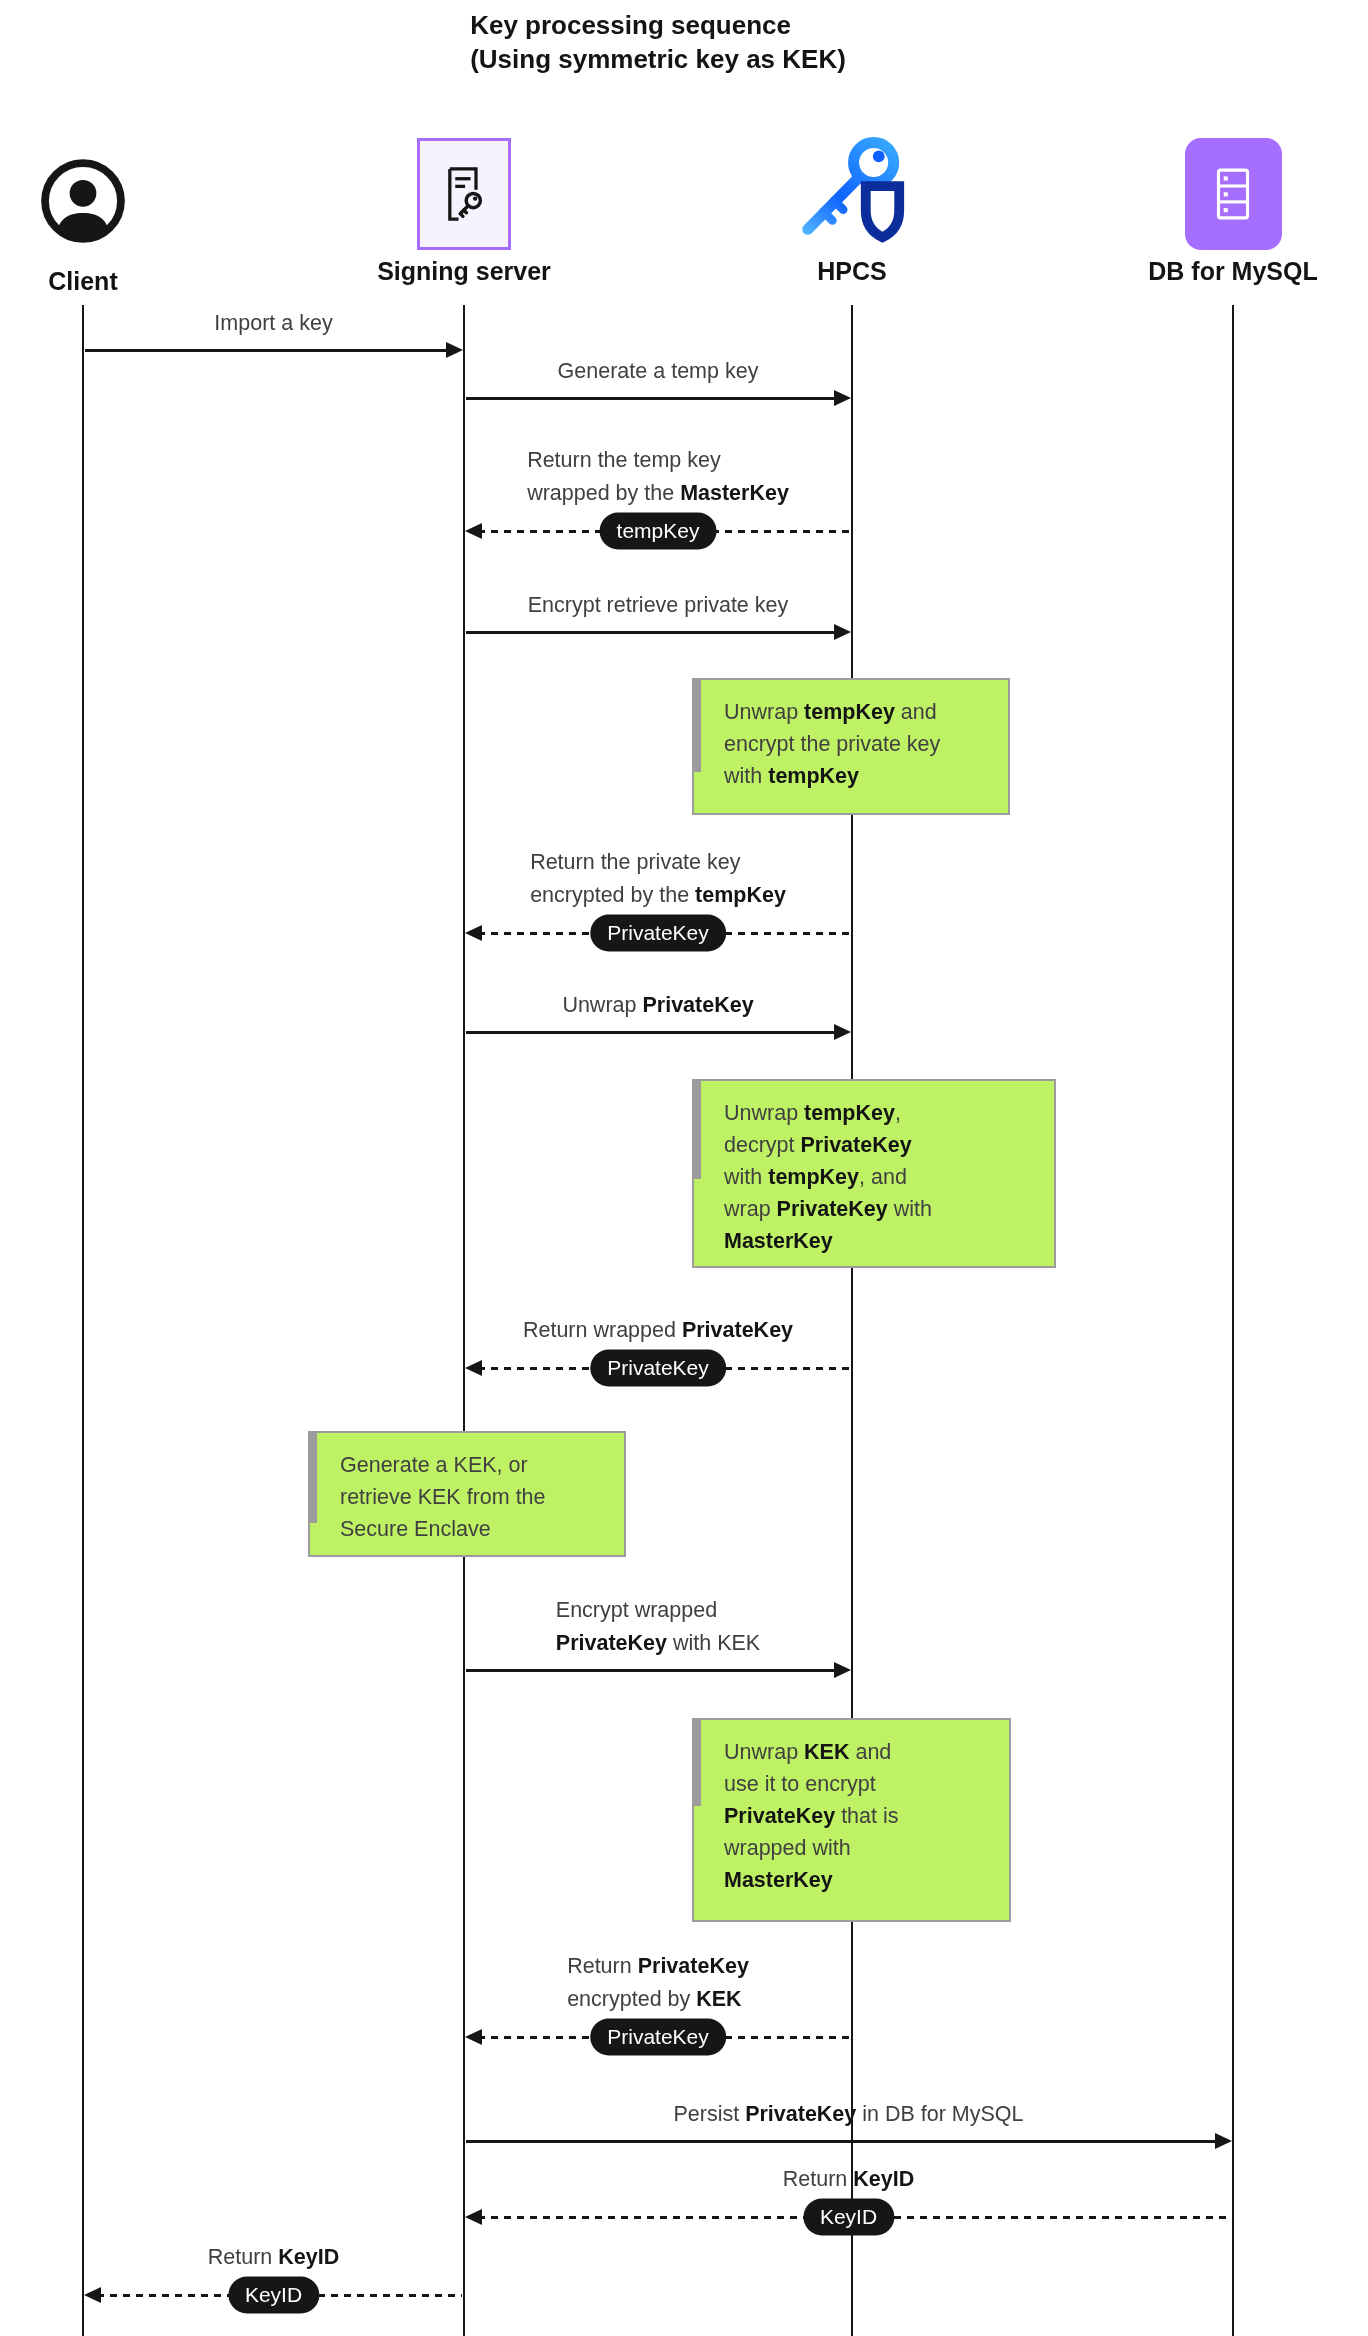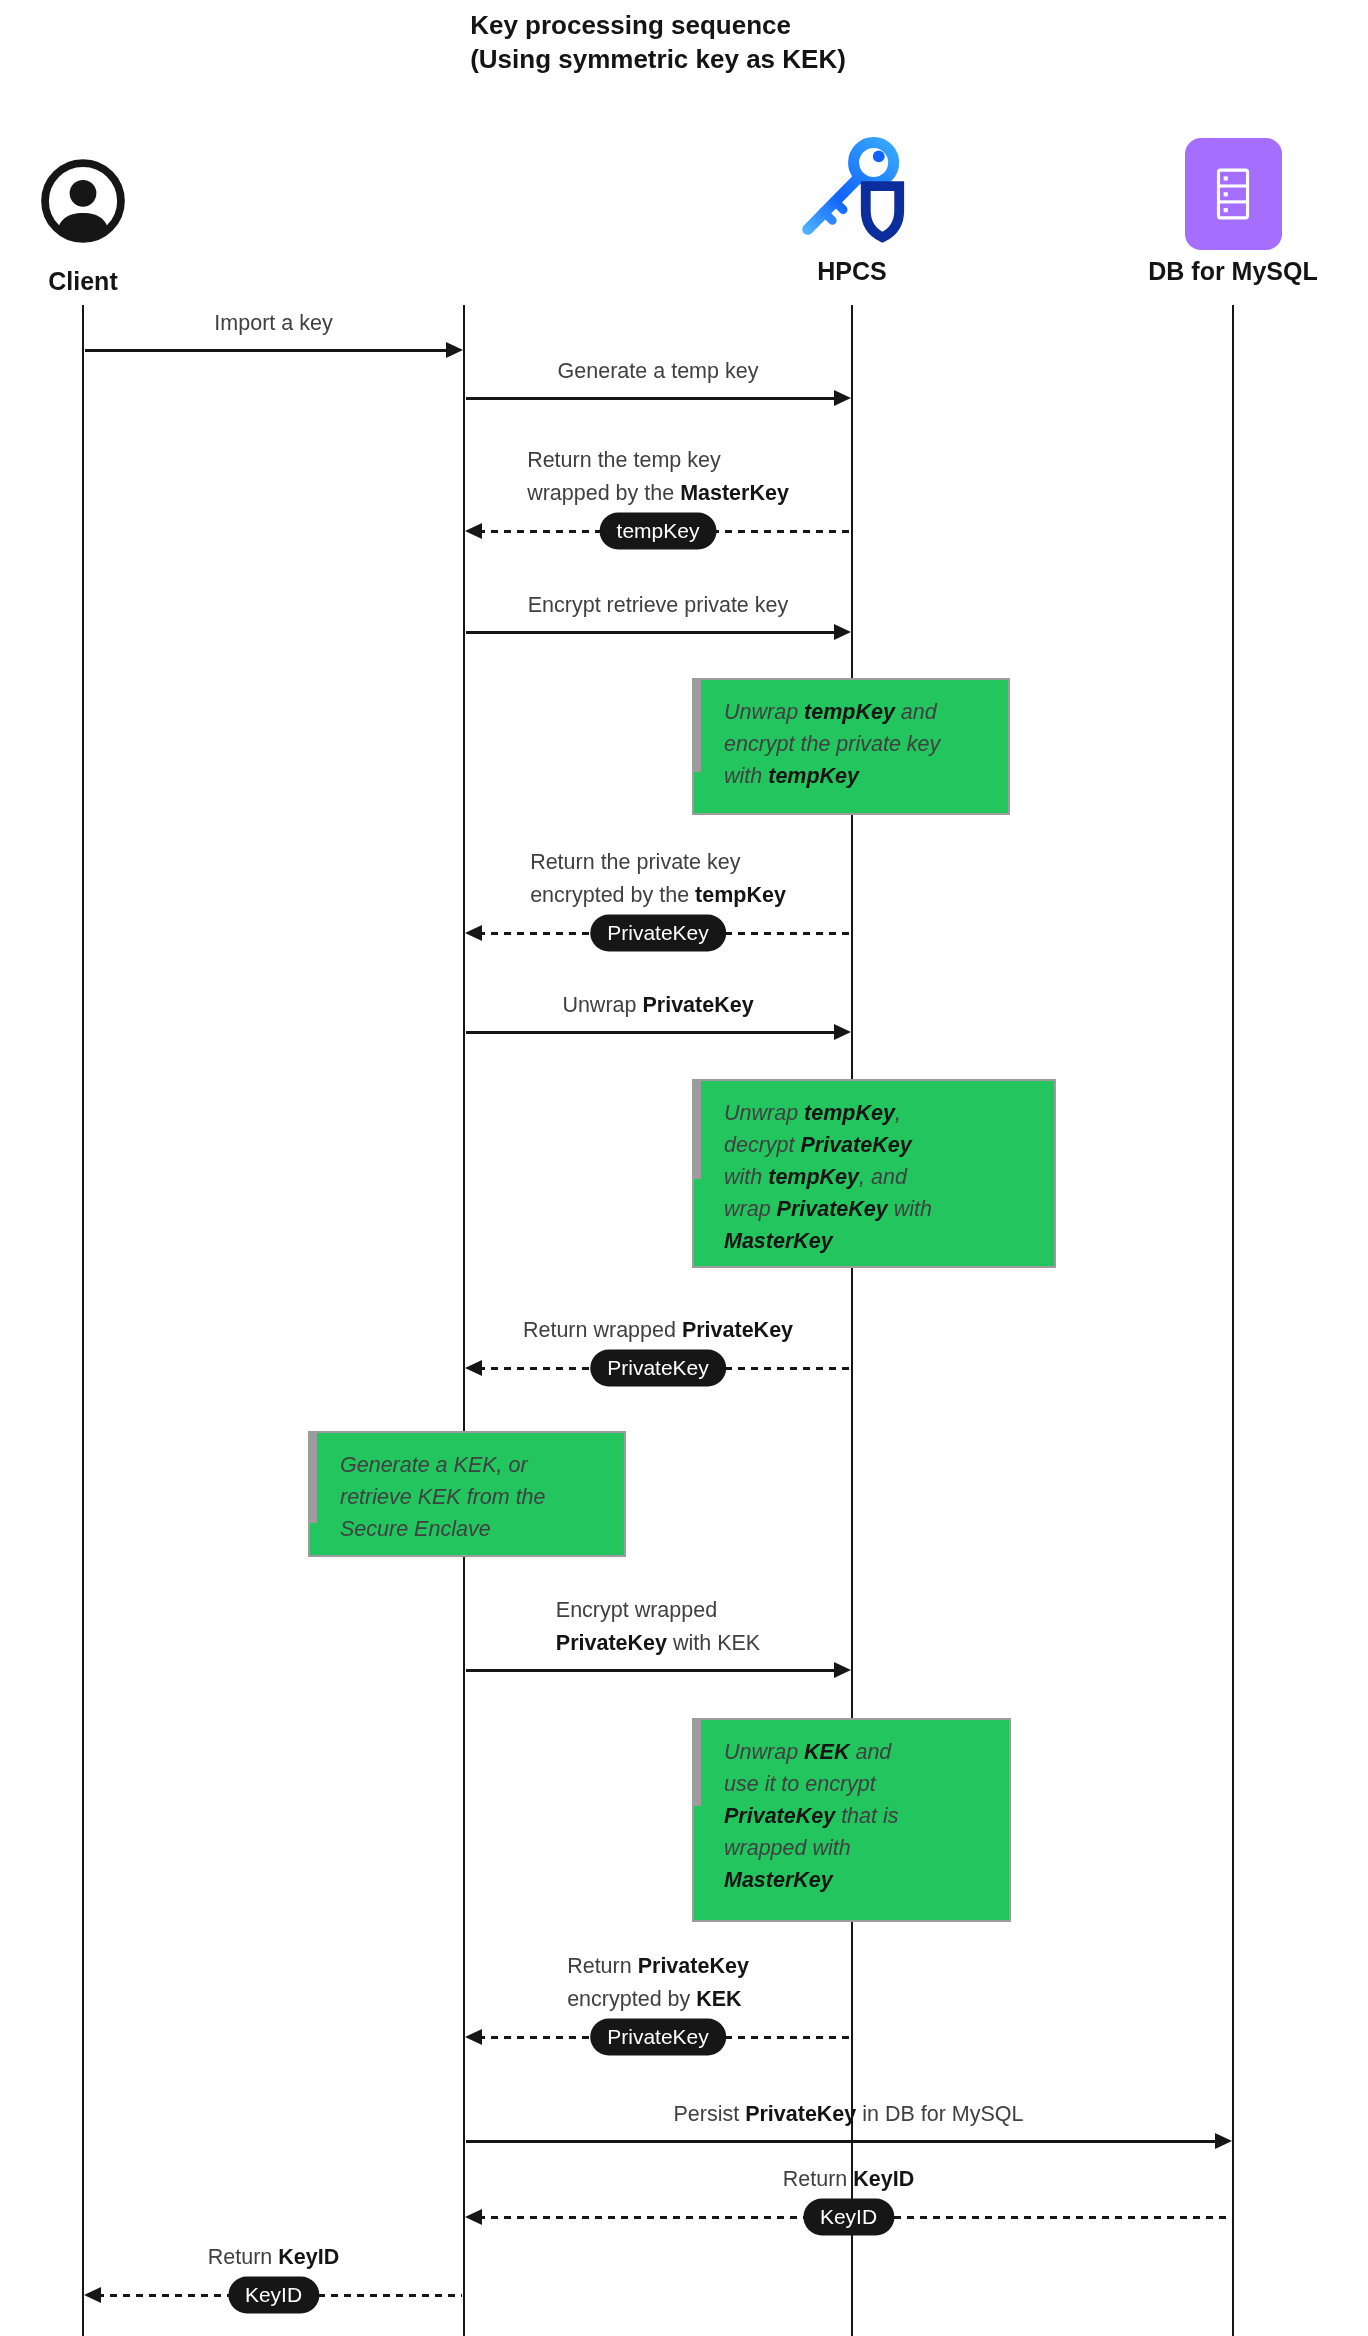--- a/index.html
+++ b/index.html
@@ -13,21 +13,21 @@
   .db-box{width:97px;height:112px;background:#a56eff;border-radius:16px;display:flex;align-items:center;justify-content:center;}
   .lifeline{position:absolute;top:305px;height:2031px;width:2px;background:#161616;}
   .mline{position:absolute;height:0;border-top:3px solid #161616;}
   .mline.dotted{border-top:none;height:3px;background:repeating-linear-gradient(90deg,#161616 0 7px,transparent 7px 13px);}
   .ah{position:absolute;width:0;height:0;border-top:8px solid transparent;border-bottom:8px solid transparent;}
   .ah.right{border-left:17px solid #161616;}
   .ah.left{border-right:17px solid #161616;}
   .mlabel{position:absolute;transform:translateX(-50%);width:max-content;text-align:left;font-size:21.5px;line-height:33px;color:#404040;white-space:pre;}
   .mlabel .b,.ntext .b{font-weight:700;color:#141414;}
   .pill{position:absolute;transform:translate(-50%,-50%);background:#161616;color:#ffffff;font-size:21px;line-height:21px;padding:7px 17px 9px;border-radius:999px;white-space:nowrap;}
-  .note{position:absolute;background:#22c55e;border:2px solid #9c9c9c;box-sizing:border-box;font-style:italic;}
+  .note{position:absolute;background:#bef264;border:2px solid #9c9c9c;box-sizing:border-box;}
   .nbar{position:absolute;left:-2px;top:-2px;width:9px;background:#9c9c9c;}
   .ntext{padding:16px 18px 0 30px;font-size:21.5px;line-height:32px;color:#404040;}
   .tline{white-space:pre;}
 </style>
 </head>
 <body>
 
 <div class="diagram">
 
   <div class="title">
@@ -44,20 +44,37 @@
             </clipPath>
           </defs>
         <circle cx="32" cy="32" r="27" fill="#ffffff" stroke="#161616" stroke-width="5.5"></circle>
         <circle cx="32" cy="26.5" r="9.5" fill="#161616"></circle>
         <path d="M13 60 C13 45 21 40.5 32 40.5 C43 40.5 51 45 51 60 Z" fill="#161616" clip-path="url(#pc)"></path>
       </svg>
     </div>
     <div class="alabel">Client</div>
   </div>
 
+  <div class="actor" style="left:334px">
+    <div class="iconbox">
+      <div class="srv-box">
+        <svg width="48" height="58" viewBox="0 0 44 52" fill="none" aria-hidden="true">
+          <path d="M9 3 H33 V22" stroke="#161616" stroke-width="3"></path>
+          <path d="M9 3 V49 H17" stroke="#161616" stroke-width="3"></path>
+          <line x1="14" y1="12" x2="28" y2="12" stroke="#161616" stroke-width="3"></line>
+          <line x1="14" y1="19" x2="23" y2="19" stroke="#161616" stroke-width="3"></line>
+          <circle cx="30.5" cy="32" r="6.5" stroke="#161616" stroke-width="3.2"></circle>
+          <circle cx="32.2" cy="30.2" r="2" fill="#161616"></circle>
+          <path d="M25.8 36.8 L18.5 44 L21 46.5" stroke="#161616" stroke-width="3.2" stroke-linecap="round" stroke-linejoin="round"></path>
+          <path d="M21.8 40.8 L24.2 43.2" stroke="#161616" stroke-width="3.2" stroke-linecap="round"></path>
+        </svg>
+      </div>
+    </div>
+    <div class="alabel">Signing server</div>
+  </div>
 
   <div class="actor" style="left:1103px">
     <div class="iconbox">
       <div class="db-box">
         <svg width="46" height="56" viewBox="0 0 44 54" fill="none" aria-hidden="true">
           <rect x="8" y="4" width="28" height="46" rx="2" stroke="#ffffff" stroke-width="3"></rect>
           <line x1="8" y1="19.3" x2="36" y2="19.3" stroke="#ffffff" stroke-width="3"></line>
           <line x1="8" y1="34.6" x2="36" y2="34.6" stroke="#ffffff" stroke-width="3"></line>
           <rect x="13" y="10" width="4" height="4" fill="#ffffff"></rect>
           <rect x="13" y="25.3" width="4" height="4" fill="#ffffff"></rect>

